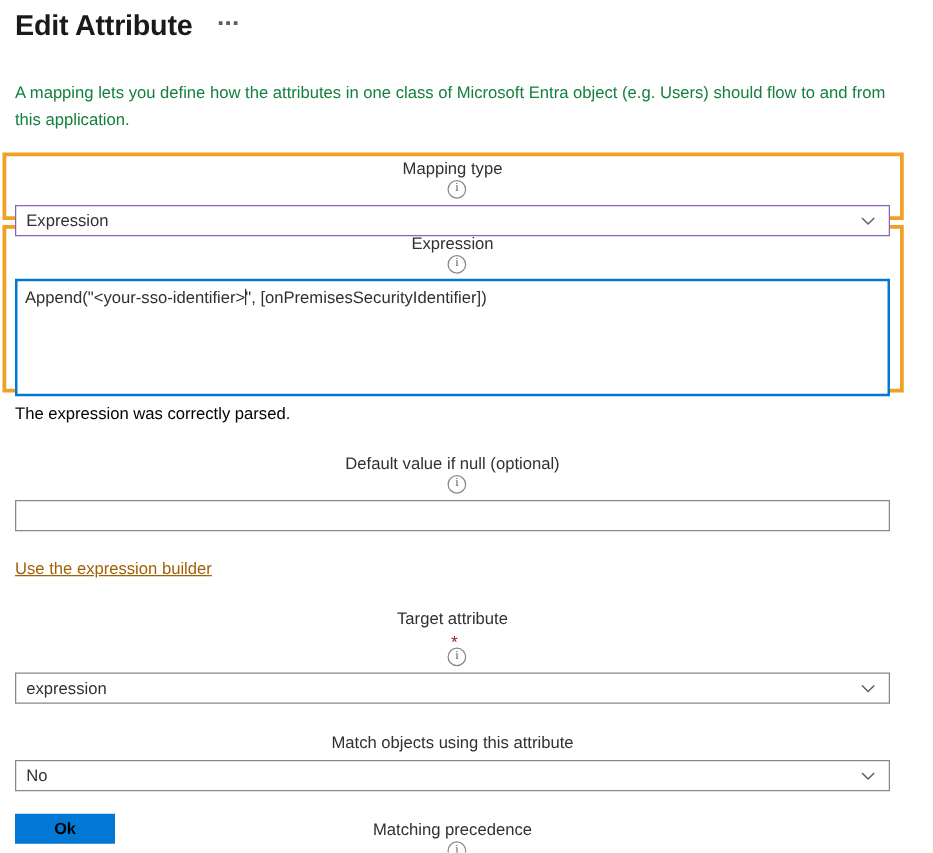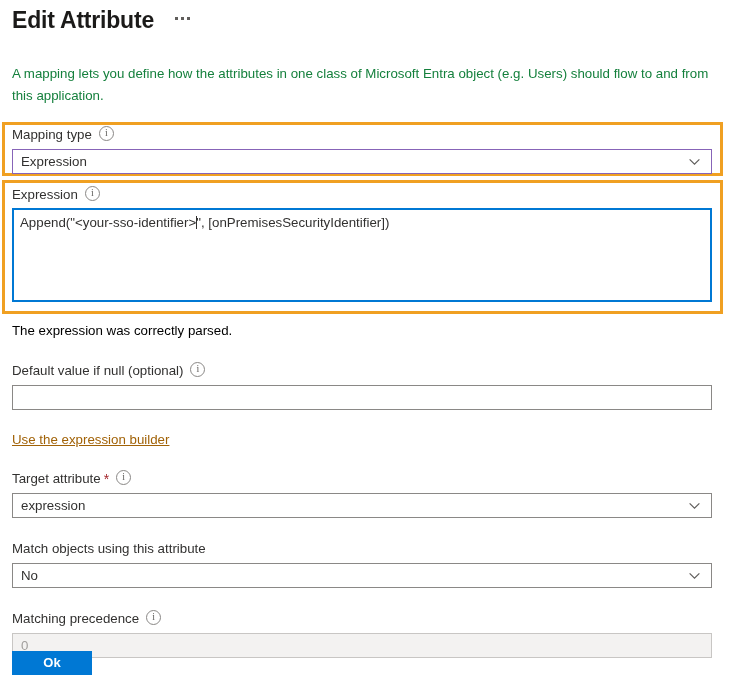--- a/index.html
+++ b/index.html
@@ -53,21 +53,23 @@
     line-height: 22px;
     color: #15803d;
   }
 
   
   .field-label {
     font-size: 13.3px;
     color: #323130;
     line-height: 18px;
     display: flex;
+    align-items: center;
     white-space: nowrap;
+    flex-direction: column;
   }
   .req-star {
     color: #a4262c;
     margin-left: 3px;
     font-size: 14px;
     line-height: 1;
     position: relative;
     top: 2px;
   }
   .info-icon {
@@ -205,21 +207,21 @@
   }
 
   
   .ok-button {
     position: absolute;
     left: 12px;
     top: 651px;
     width: 80px;
     height: 24px;
     background: #0078d4;
-    color: #ffffff;
+    color: #000000;
     border: none;
     font-family: "Liberation Sans", sans-serif;
     font-size: 13px;
     font-weight: bold;
     cursor: pointer;
     line-height: 24px;
     text-align: center;
     padding: 0;
   }
 </style>

